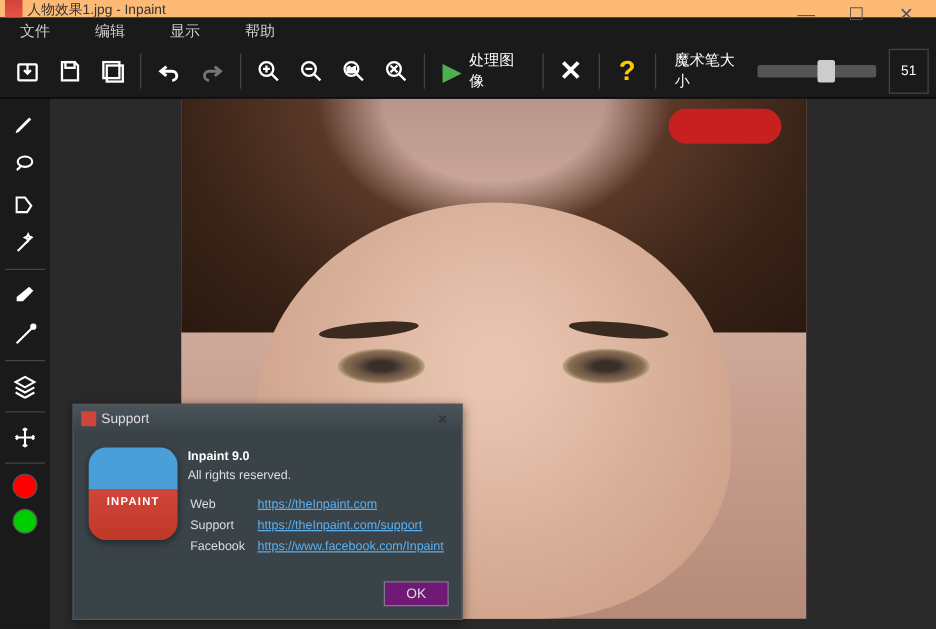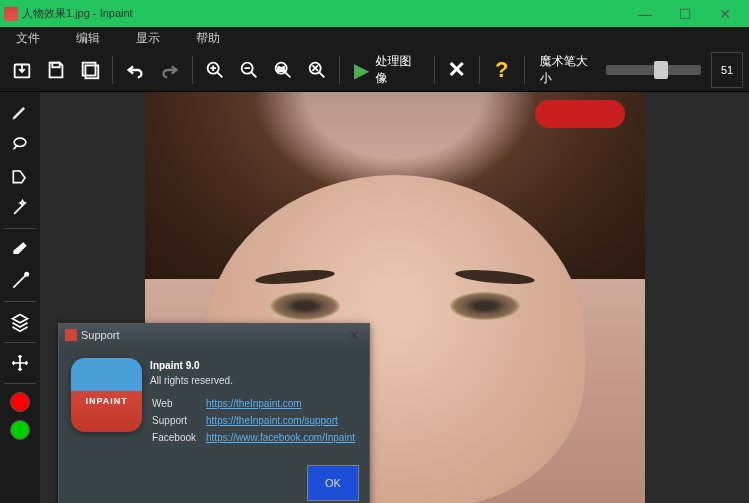--- a/index.html
+++ b/index.html
@@ -1,18 +1,18 @@
 <!DOCTYPE html>
 <html><head>
 <meta charset="utf-8">
 <style>
 * { margin: 0; padding: 0; box-sizing: border-box; font-family: "Microsoft YaHei", sans-serif; }
 body { width: 749px; height: 503px; background: #2a2a2a; overflow: hidden; }
 
-.titlebar { height: 27px; background: #22c55e; display: flex; align-items: center; padding: 0 4px; font-size: 11px; }
+.titlebar { height: 14px; background: #fdba74; display: flex; padding: 0 4px; font-size: 11px; }
 .titlebar .app-icon { width: 14px; height: 14px; background: linear-gradient(#d0443a, #e85545); margin-right: 4px; }
 .titlebar .title-text { flex: 1; color: #333; }
 .win-controls { display: flex; gap: 0; }
 .win-btn { width: 40px; height: 22px; display: flex; align-items: center; justify-content: center; color: #555; font-size: 14px; cursor: pointer; }
 
 .menubar { height: 22px; background: #1a1a1a; display: flex; align-items: center; padding: 0 8px; font-size: 12px; color: #ccc; }
 .menu-item { padding: 0 28px 0 8px; cursor: pointer; }
 .menu-item:first-child { padding-left: 8px; }
 
 .toolbar { height: 43px; background: #1a1a1a; border-bottom: 1px solid #000; display: flex; align-items: center; padding: 0 6px; gap: 2px; }
@@ -51,21 +51,21 @@
 .dlg-icon { width: 12px; height: 12px; background: #d0443a; margin-right: 4px; }
 .dlg-close { margin-left: auto; width: 18px; text-align: center; cursor: pointer; color: #333; }
 .dlg-body { display: flex; padding: 12px; gap: 8px; }
 .app-logo { width: 74px; height: 74px; background: linear-gradient(180deg, #4a9fd8 0%, #4a9fd8 45%, #d04538 45%, #c03828 100%); border-radius: 14px; position: relative; box-shadow: 0 2px 6px rgba(0,0,0,0.4); }
 .app-logo::after { content: "INPAINT"; position: absolute; top: 52%; left: 0; right: 0; text-align: center; color: #fff; font-size: 9px; font-weight: bold; letter-spacing: 1px; }
 .dlg-info { font-size: 10px; color: #ddd; font-family: "Courier New", monospace; line-height: 1.5; }
 .dlg-info .ver { color: #fff; font-weight: bold; }
 .dlg-info a { color: #5bb0f0; text-decoration: underline; }
 .dlg-info td:first-child { padding-right: 8px; }
 .dlg-footer { text-align: right; padding: 6px 10px 10px; }
-.ok-btn { width: 52px; height: 36px; background: #1d4ed8; border: 1px solid #778088; color: #ddd; font-size: 11px; cursor: pointer; }
+.ok-btn { width: 52px; height: 20px; background: #701a75; border: 1px solid #778088; color: #ddd; font-size: 11px; cursor: pointer; }
 
 .statusbar { position: absolute; bottom: 0; right: 0; height: 20px; color: #aaa; font-size: 11px; padding: 2px 8px; background: #1a1a1a; width: 100%; text-align: right; }
 
 svg { width: 20px; height: 20px; }
 .toolbar svg { width: 22px; height: 22px; }
 </style>
 </head>
 <body>
 
 <div class="titlebar">

